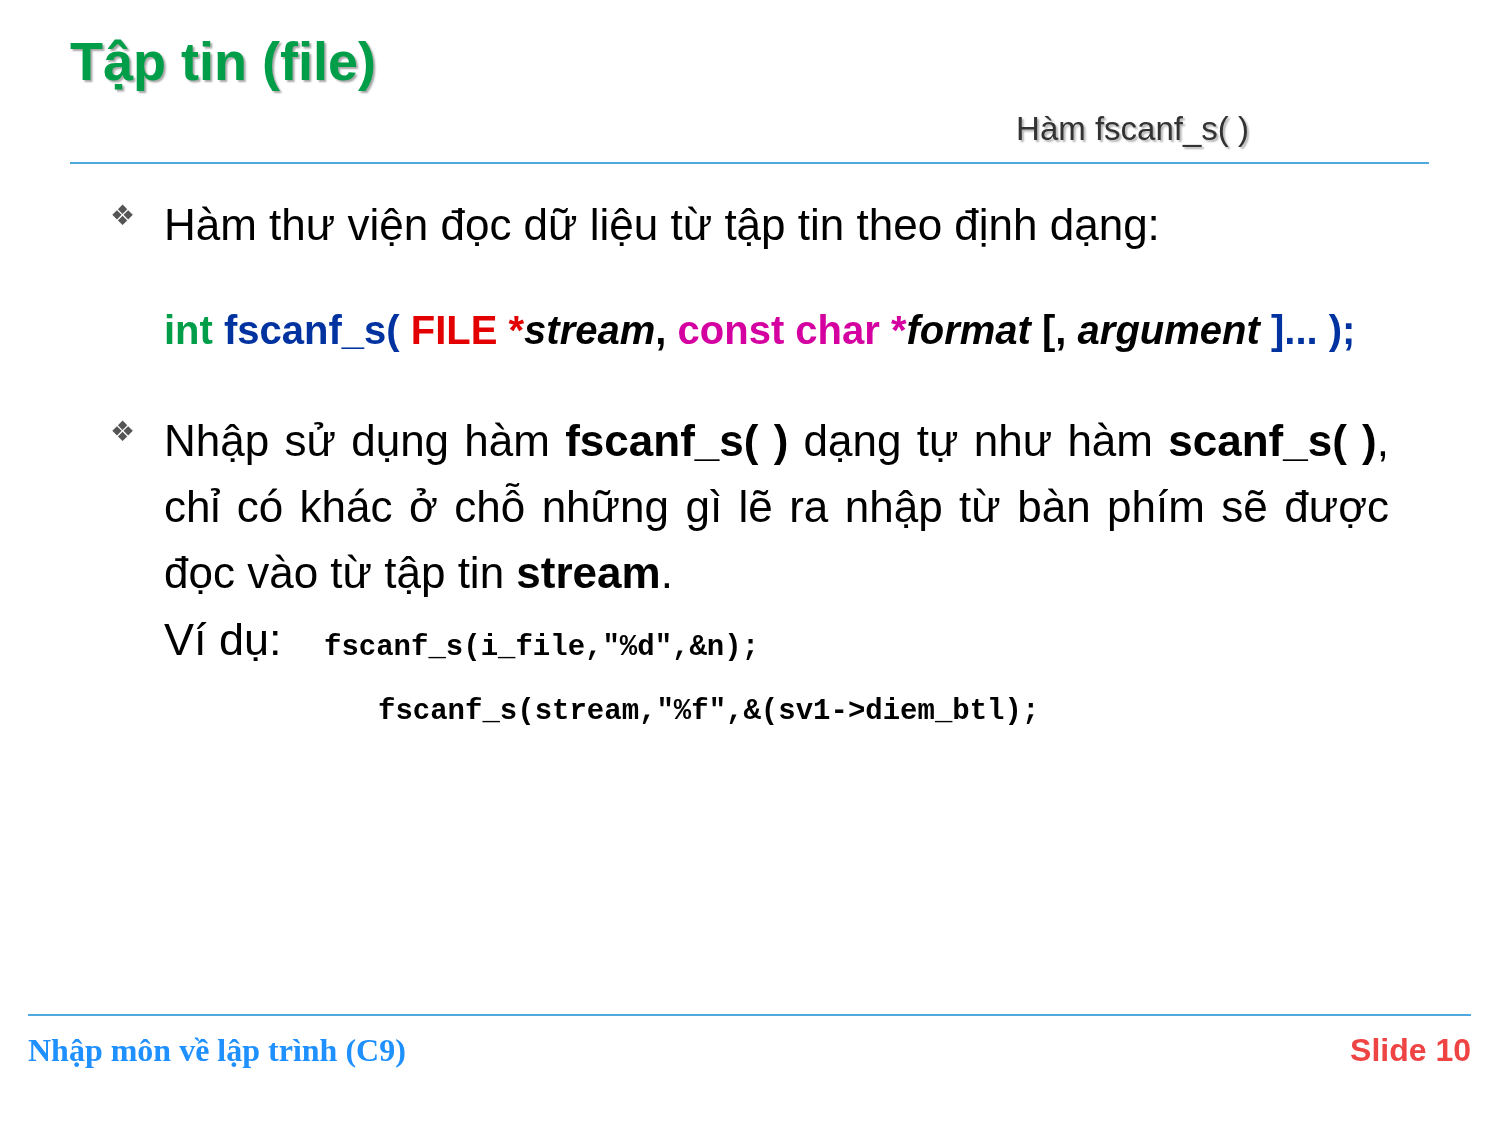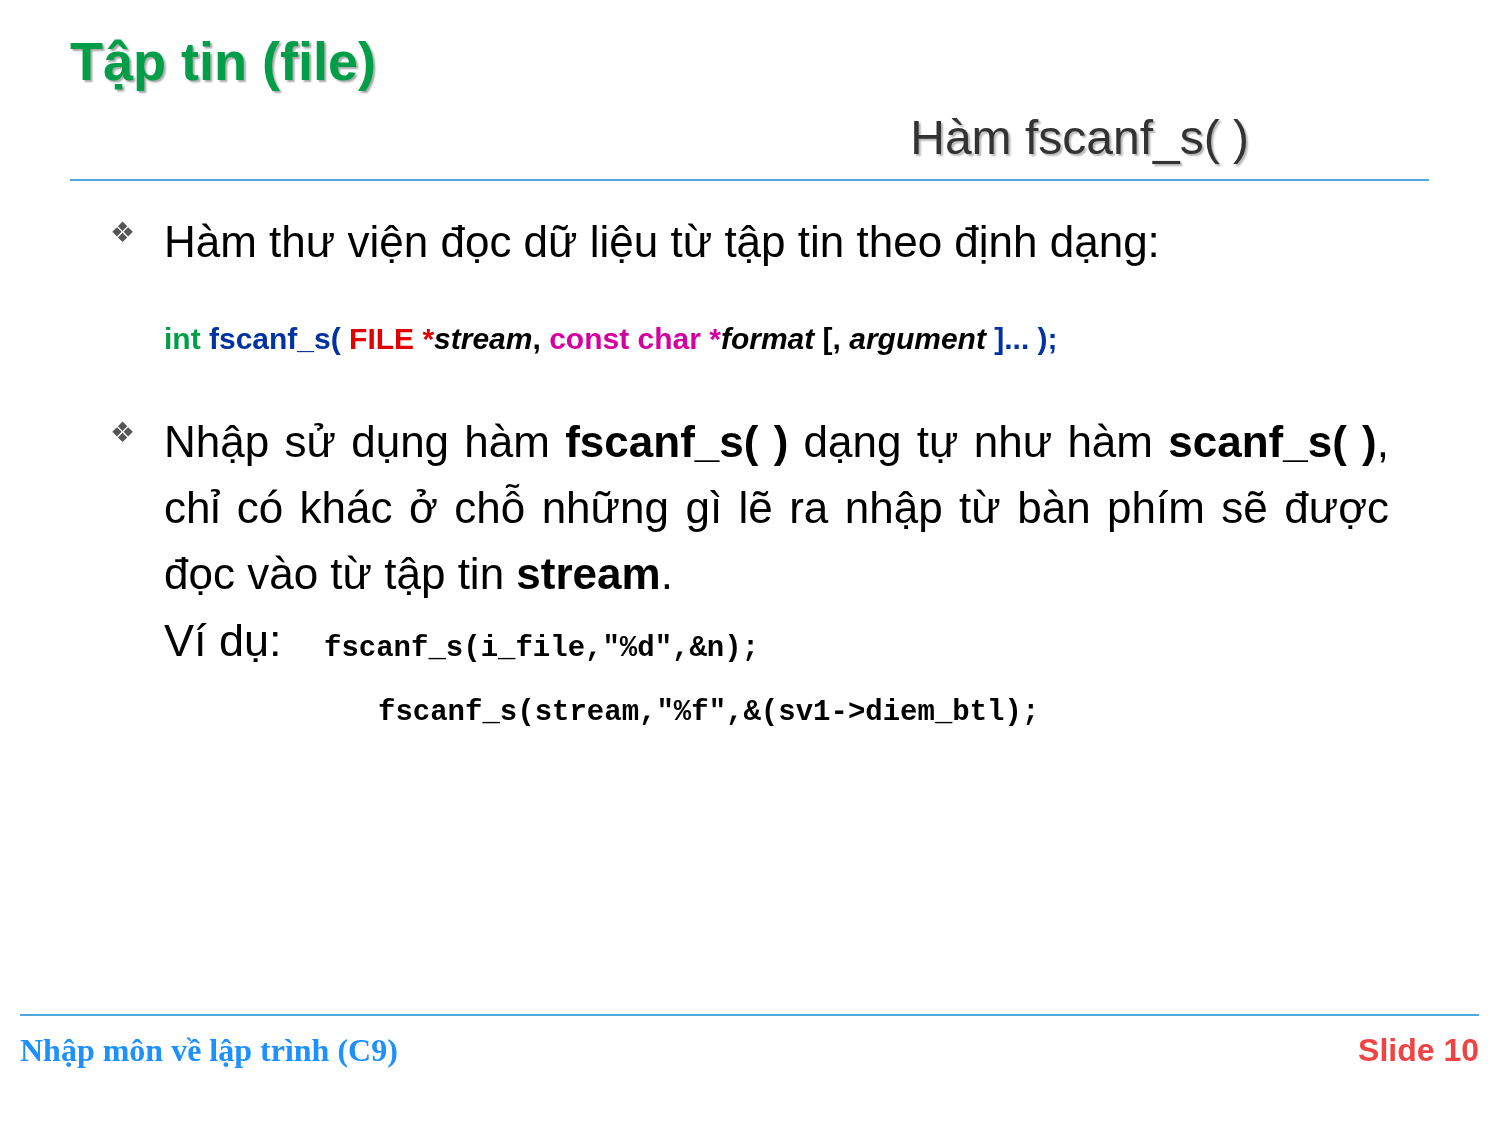--- a/index.html
+++ b/index.html
@@ -17,21 +17,21 @@
     padding: 30px 70px 0 70px;
   }
   .title {
     font-size: 54px;
     font-weight: bold;
     color: #009E49;
     text-shadow: 2px 2px 2px rgba(0,0,0,0.35);
     margin-bottom: 18px;
   }
   .subtitle {
-    font-size: 48px;
+    font-size: 33px;
     color: #333333;
     text-align: right;
     padding-right: 180px;
     text-shadow: 2px 2px 2px rgba(0,0,0,0.30);
     margin-bottom: 14px;
   }
   .divider-top {
     border: none;
     border-top: 2px solid #4FA8DE;
     margin-bottom: 28px;
@@ -53,21 +53,21 @@
     padding-top: 3px;
   }
   .bullet-body {
     font-size: 44px;
     color: #000000;
     line-height: 1.5;
     flex: 1;
     text-align: justify;
   }
   .signature {
-    font-size: 30px;
+    font-size: 40px;
     font-weight: bold;
     margin-left: 54px;
     margin-bottom: 46px;
     line-height: 1.6;
   }
   .sig-int   { color: #009E49; }
   .sig-fn    { color: #0033A0; }
   .sig-paren { color: #0033A0; }
   .sig-file  { color: #E20000; }
   .sig-ital  { color: #000000; font-style: italic; }
@@ -95,21 +95,21 @@
     line-height: 1.8;
   }
   .code-line2 {
     margin-left: 214px;
   }
   .footer {
     position: absolute;
     left: 0;
     right: 0;
     bottom: 36px;
-    padding: 0 20px;
+    padding: 0 28px;
   }
   .divider-bottom {
     border: none;
     border-top: 2px solid #4FA8DE;
     margin-bottom: 16px;
   }
   .footer-row {
     display: flex;
     justify-content: space-between;
     align-items: center;

